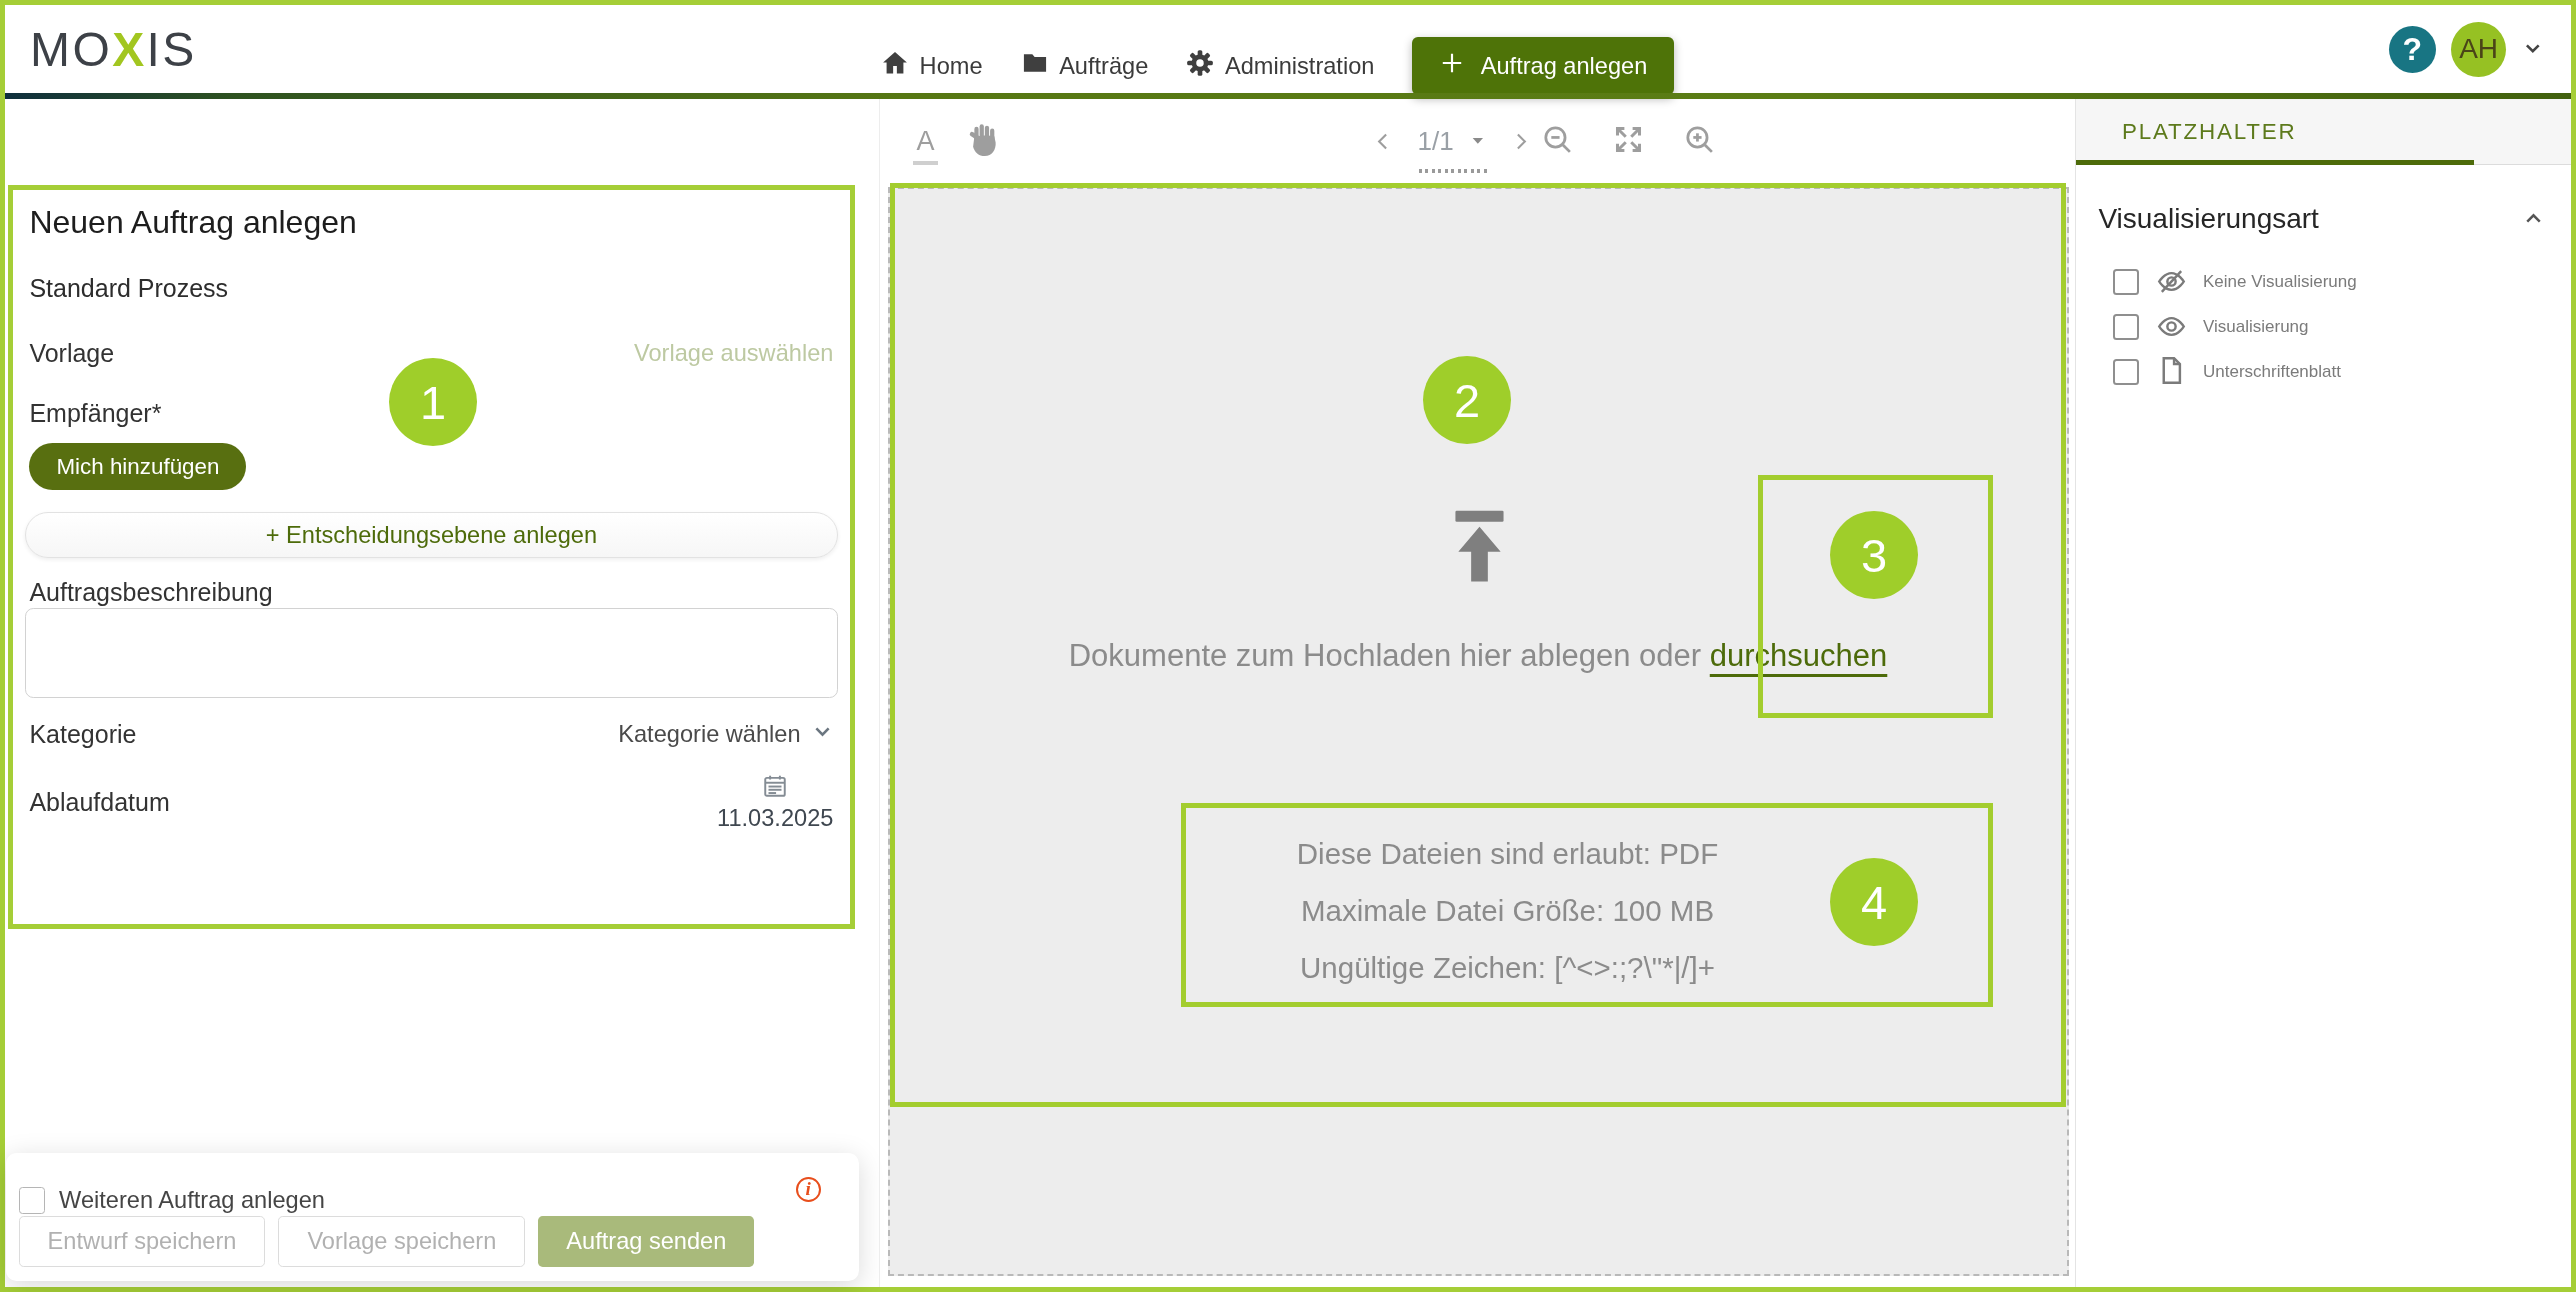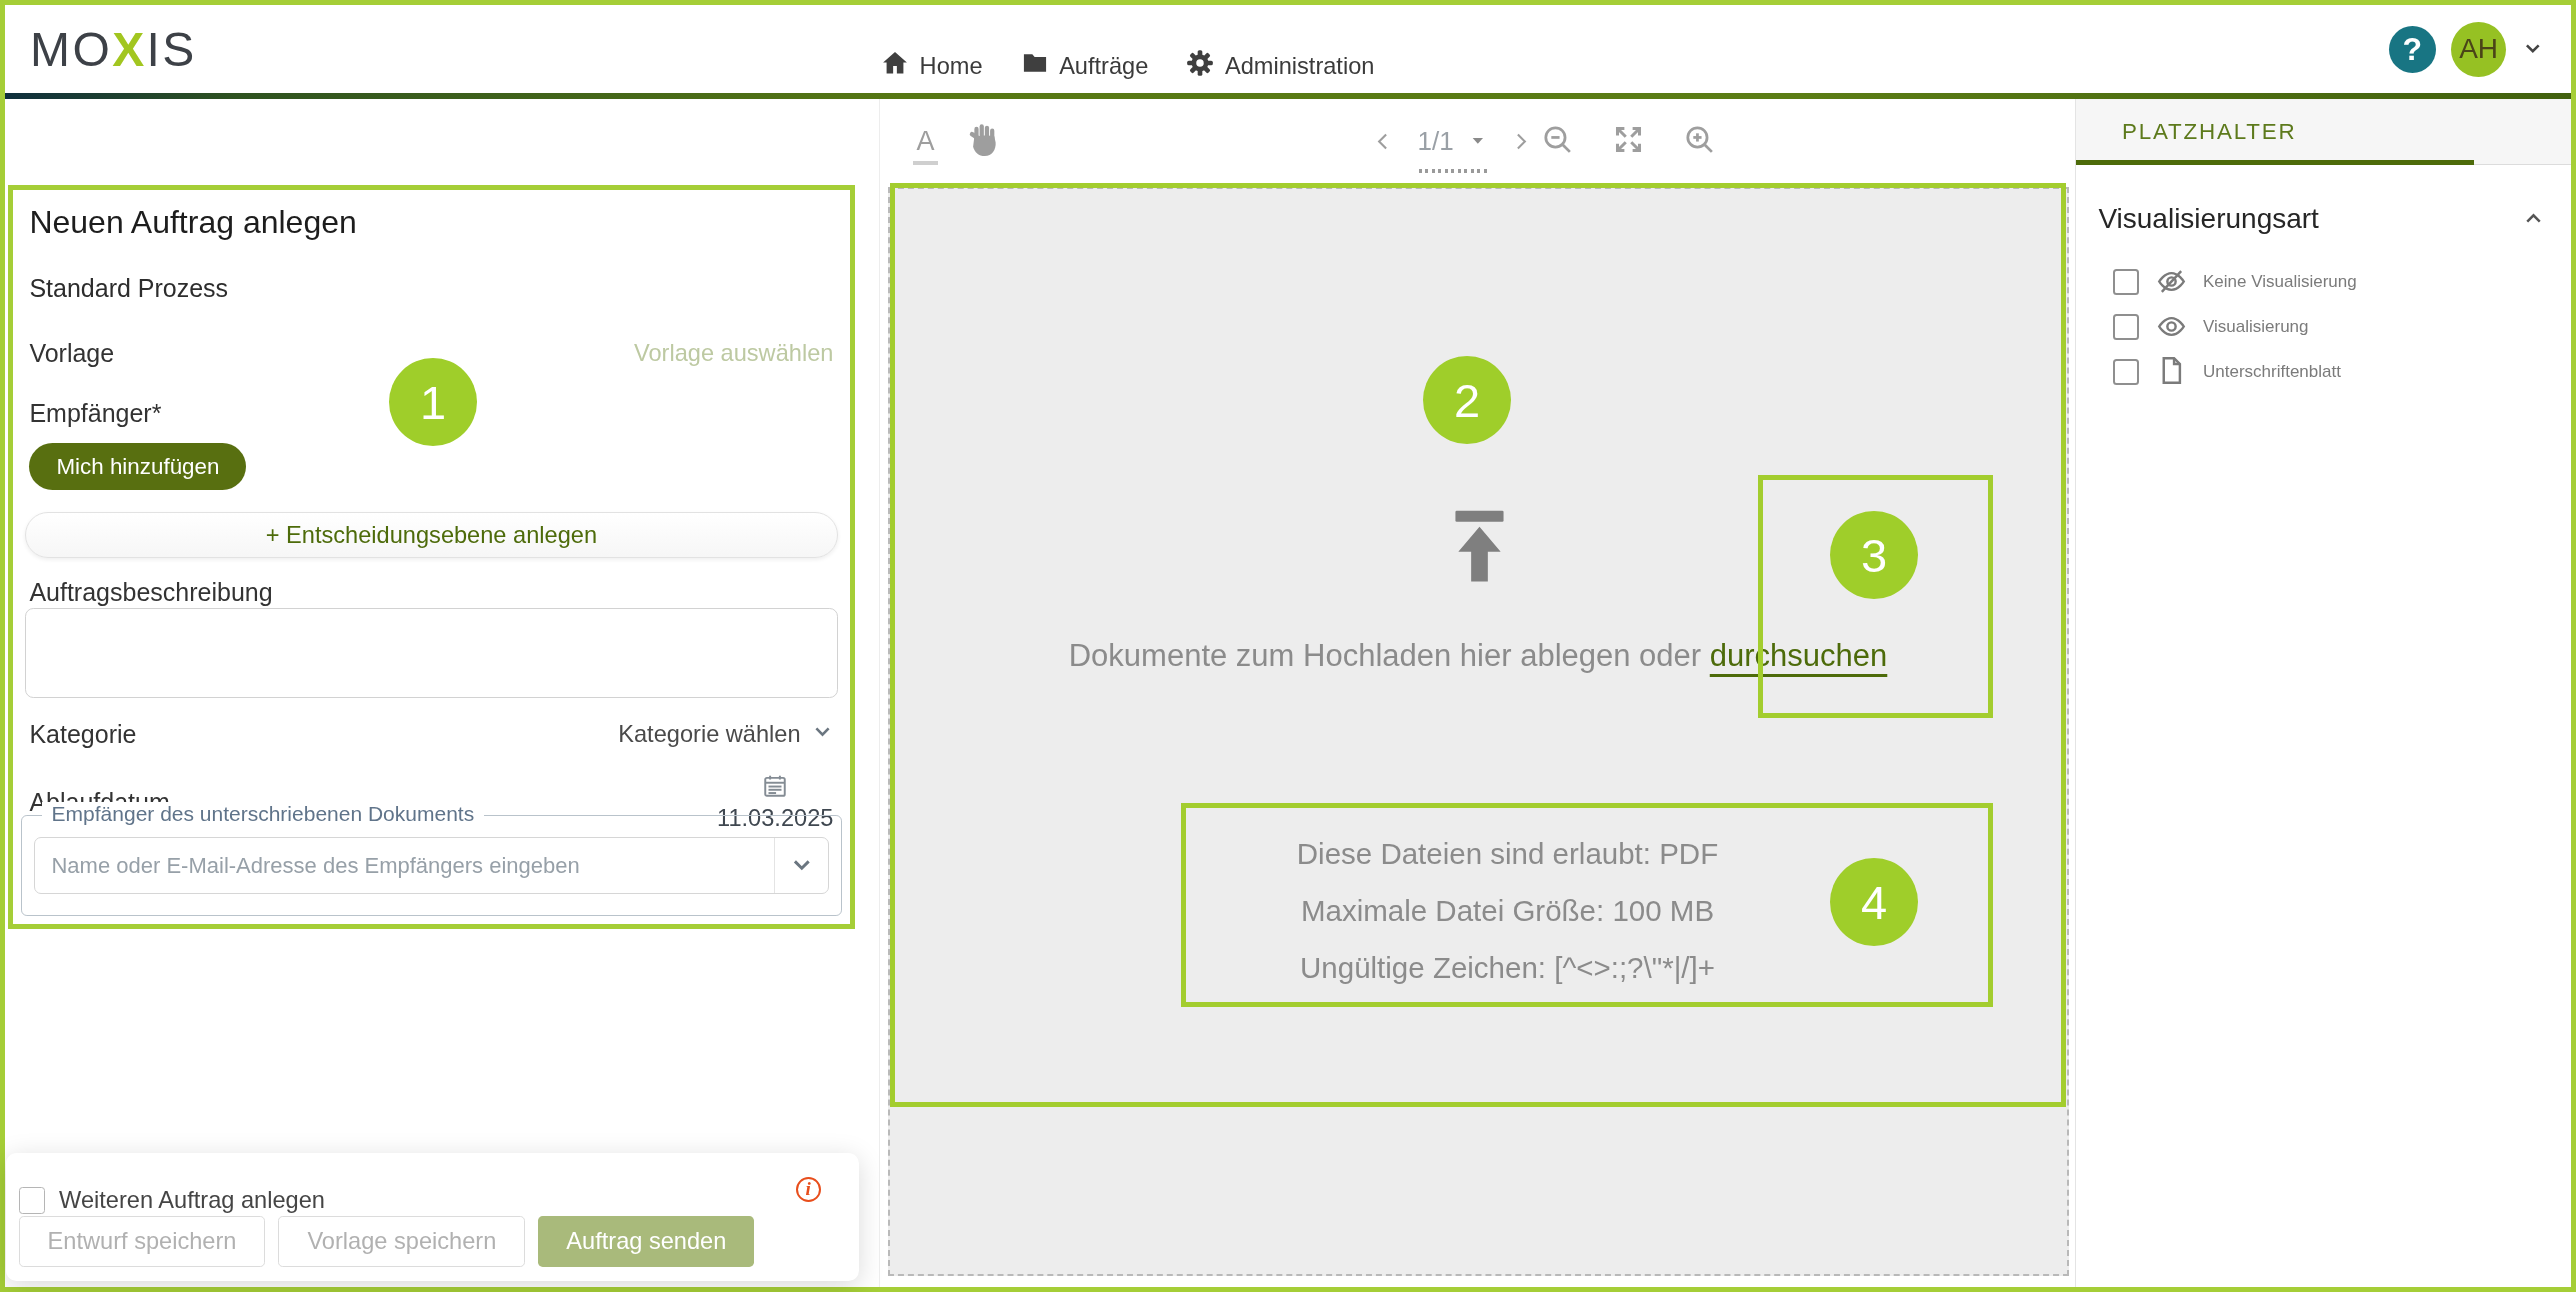--- a/index.html
+++ b/index.html
@@ -151,20 +151,26 @@
                 <rect x="10" y="1" width="4" height="22" rx="1.4"></rect>
                 <rect x="1" y="10" width="22" height="4" rx="1.4"></rect>
                 <rect x="10" y="1" width="4" height="22" rx="1.4" transform="rotate(45 12 12)"></rect>
                 <rect x="10" y="1" width="4" height="22" rx="1.4" transform="rotate(-45 12 12)"></rect>
                 <circle cx="12" cy="12" r="7.2"></circle>
                 <circle cx="12" cy="12" r="3.2" fill="#ffffff"></circle>
               </g>
             </svg></span>
         <span>Administration</span>
       </div>
+      <button class="create-btn">
+        <span><svg viewBox="0 0 24 24" fill="#fff">
+              <path d="M11 3.5h2V11h7.5v2H13v7.5h-2V13H3.5v-2H11z"></path>
+            </svg></span>
+        <span>Auftrag anlegen</span>
+      </button>
     </div>
 
     <div class="header-right">
       <div class="help-circle">
           <span>?</span>
         </div>
       <div class="avatar">
           <span>AH</span>
         </div>
       <div class="hdr-caret"><span><svg viewBox="0 0 24 24" fill="none" stroke="#444" stroke-width="2.6">
@@ -202,31 +208,20 @@
               <rect x="3" y="4.5" width="18" height="16.5" rx="1.5"></rect>
               <line x1="3" y1="9" x2="21" y2="9"></line>
               <line x1="7.5" y1="2.5" x2="7.5" y2="6"></line>
               <line x1="16.5" y1="2.5" x2="16.5" y2="6"></line>
               <line x1="6" y1="12.5" x2="18" y2="12.5"></line>
               <line x1="6" y1="15.5" x2="18" y2="15.5"></line>
               <line x1="6" y1="18.5" x2="13" y2="18.5"></line>
             </svg></span>
         <span>11.03.2025</span>
       </span>
-    </div>
-    <div class="f-fieldset">
-      <span class="f-legend">Empfänger des unterschriebenen Dokuments</span>
-      <div class="combo">
-        <input type="text" placeholder="Name oder E-Mail-Adresse des Empfängers eingeben" style="">
-        <div class="combo-arrow">
-          <span><svg viewBox="0 0 24 24" fill="none" stroke="#6b7680" stroke-width="3">
-                <path d="M5 8.5 12 15.5 19 8.5"></path>
-              </svg></span>
-        </div>
-      </div>
     </div>
   </div>
 
   <div class="footer-card">
     <div class="fc-check-row">
       <div class="checkbox"></div>
       <span class="fc-check-label">Weiteren Auftrag anlegen</span>
     </div>
     <div class="info-icon">
         <span>i</span>

